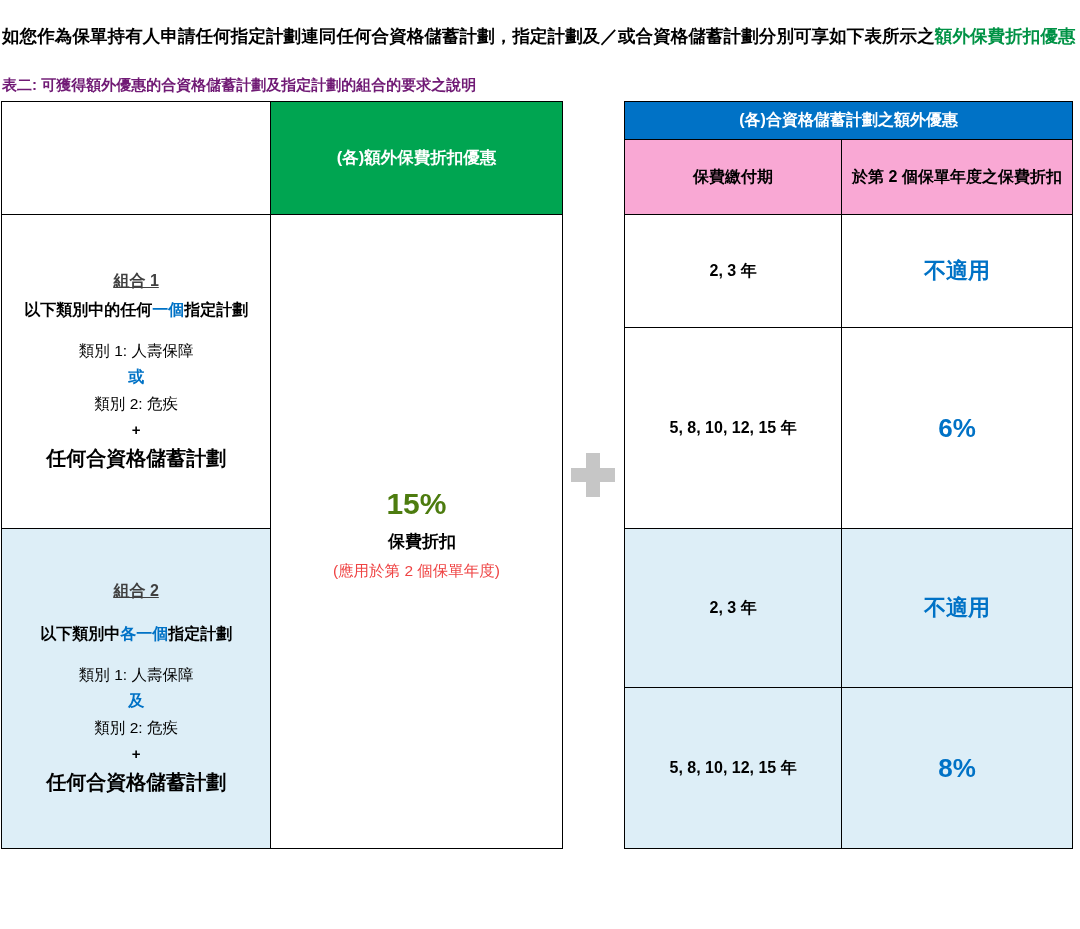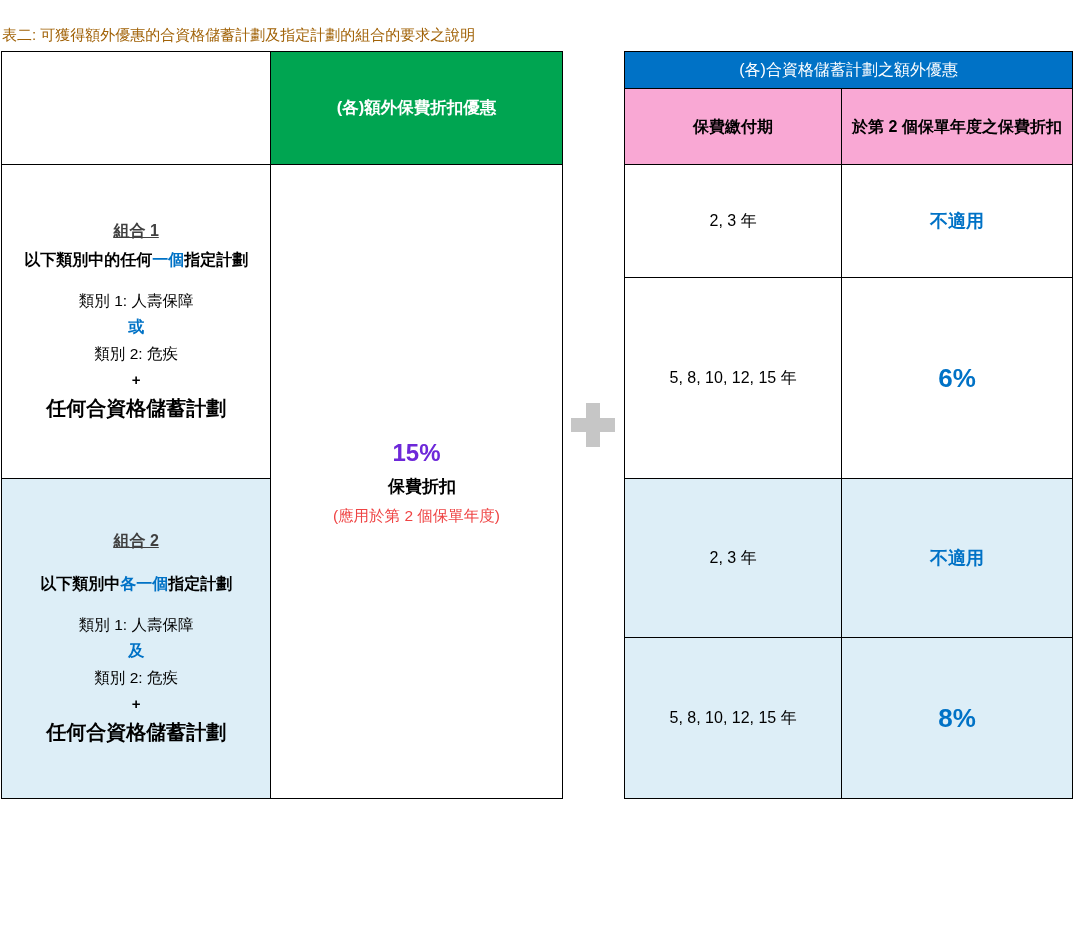--- a/index.html
+++ b/index.html
@@ -36,22 +36,22 @@
     line-height: 1.62;
     color: #000000;
     letter-spacing: 0.1px;
   }
   .intro .hl {
     color: #009245;
   }
   .table-caption {
     margin: 26px 0 6px 2px;
     font-size: 15px;
-    color: #a16207;
-    font-weight: normal;
+    color: #701a75;
+    font-weight: bold;
   }
   
   .grid {
     position: relative;
     width: 1072px;
     margin-left: 1px;
     border-collapse: collapse;
     table-layout: fixed;
   }
   .grid td, .grid th {
@@ -70,21 +70,21 @@
     background: #00a551;
     color: #ffffff;
     font-size: 16.5px;
     font-weight: bold;
     height: 112px;
   }
   .hdr-blue {
     background: #0072c6;
     color: #ffffff;
     font-size: 16px;
-    font-weight: normal;
+    font-weight: bold;
     height: 36px;
   }
   .hdr-grey {
     background: #f9a8d4;
     color: #000000;
     font-size: 16px;
     font-weight: bold;
     height: 74px;
     line-height: 1.45;
   }
@@ -150,60 +150,63 @@
   .combo-plus { font-weight: bold; font-size: 15px; margin: 2px 0; }
   .combo-last { font-weight: bold; font-size: 20px; margin-top: 2px; }
   .spacer-sm { height: 14px; }
 
   
   .mid-cell {
     font-size: 16px;
     line-height: 1.6;
   }
   .mid-pct {
-    font-size: 24px;
-    font-weight: bold;
-    color: #6d28d9;
+    font-size: 30px;
+    font-weight: bold;
+    color: #4d7c0f;
   }
   .mid-sub {
     font-size: 17px;
     font-weight: bold;
     color: #000000;
     padding-left: 11px;
   }
   .mid-note {
     font-size: 15.5px;
     color: #ef4444;
     margin-top: 4px;
   }
 
   
   .period-cell {
     font-size: 16px;
-    font-weight: normal;
+    font-weight: bold;
     color: #000000;
   }
   .disc-cell {
-    font-size: 18px;
+    font-size: 22px;
     font-weight: bold;
     color: #0072c6;
   }
   .disc-cell.big { font-size: 26px; }
   .shaded { background: #ddeef7; }
   .h-r1 { height: 112px; }
   .h-r2 { height: 200px; }
   .h-r3 { height: 158px; }
   .h-r4 { height: 160px; }
 </style>
 </head>
 <body>
 
 <div class="page">
 
 
+  <div class="intro">
+    <span>如您作為保單持有人申請任何指定計劃連同任何合資格儲蓄計劃，指定計劃及／或合資格儲蓄計劃分別可享如下表所示之</span><span class="hl">額外保費折扣優惠</span>
+  </div>
 
   <div class="table-caption">表二: 可獲得額外優惠的合資格儲蓄計劃及指定計劃的組合的要求之說明</div>
 
   <table class="grid">
     <colgroup>
       <col class="col-a">
       <col class="col-b">
       <col class="col-plus">
       <col class="col-c">
       <col class="col-d">

